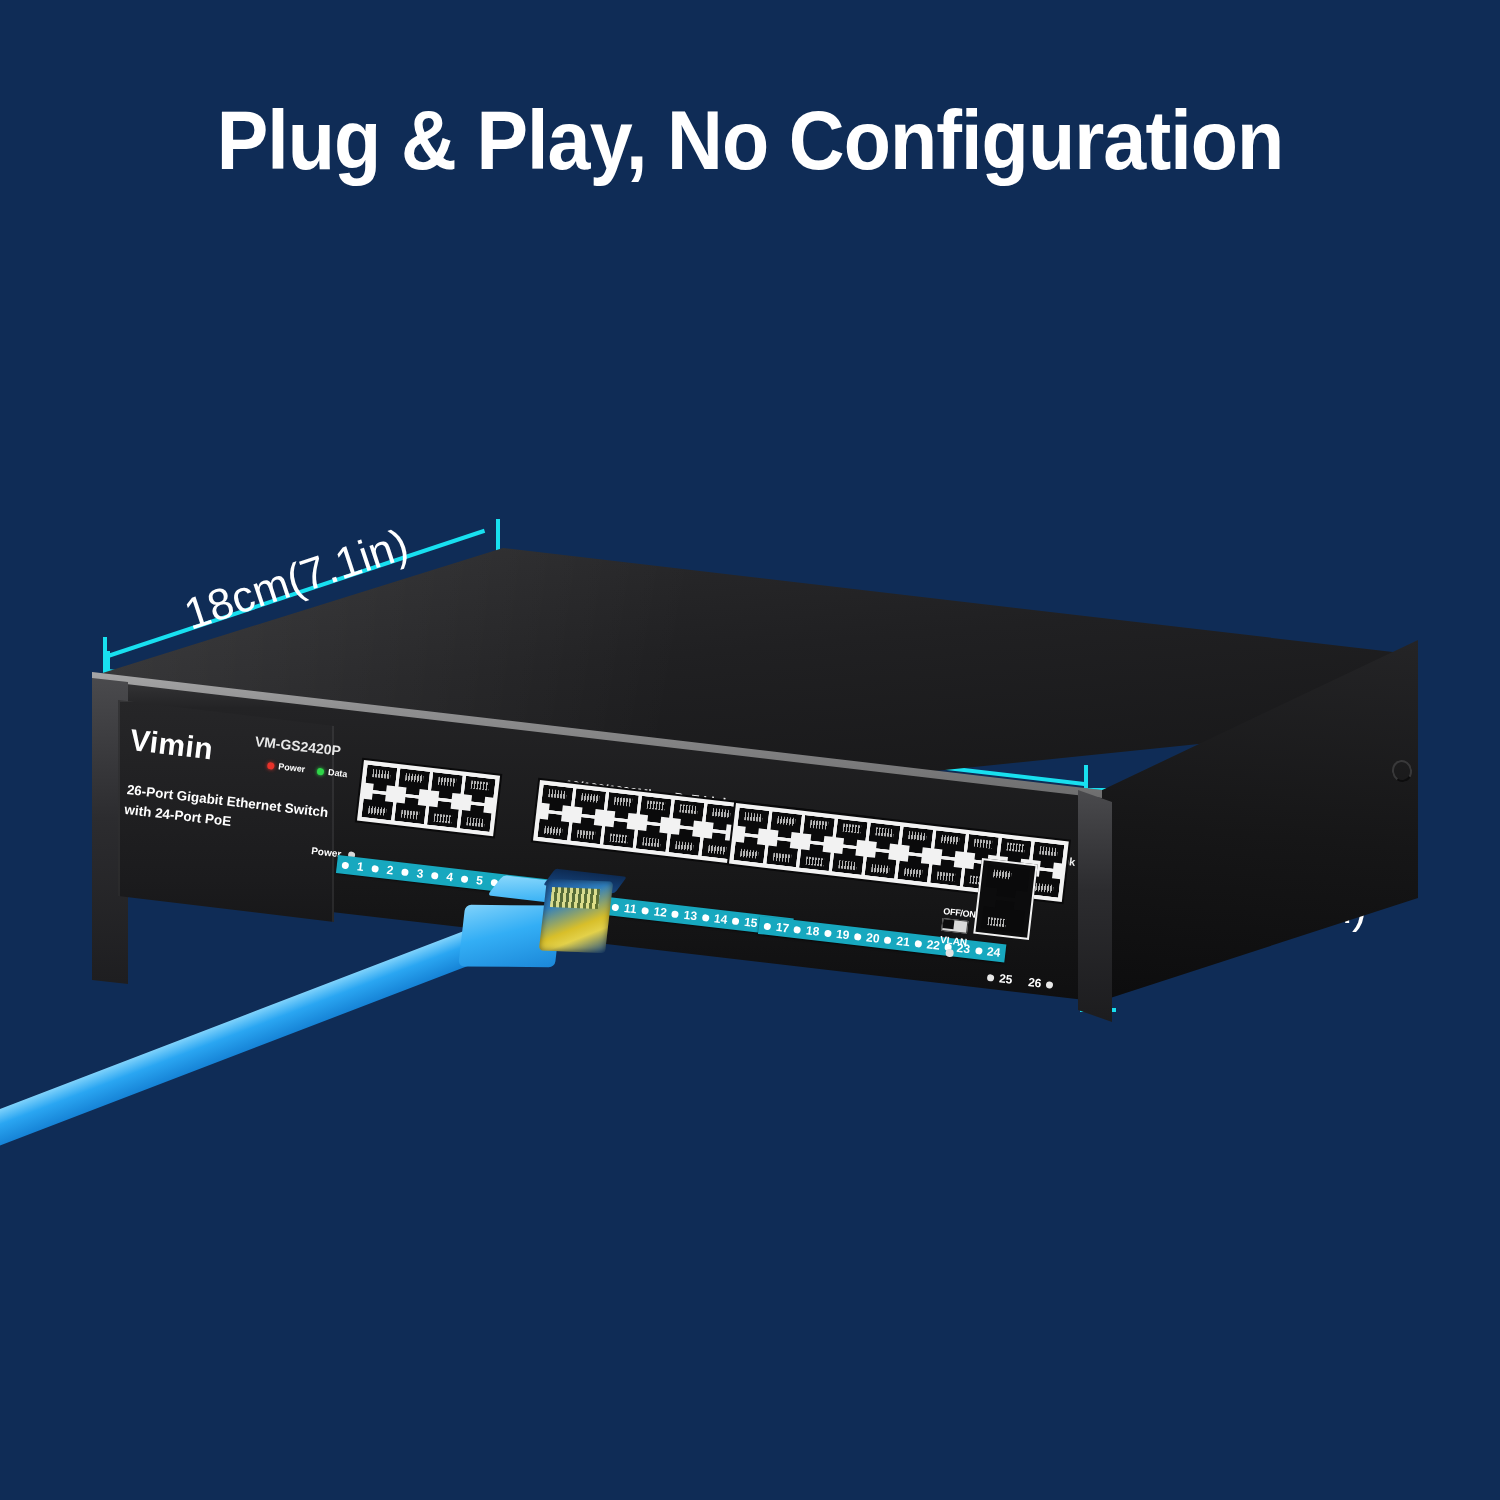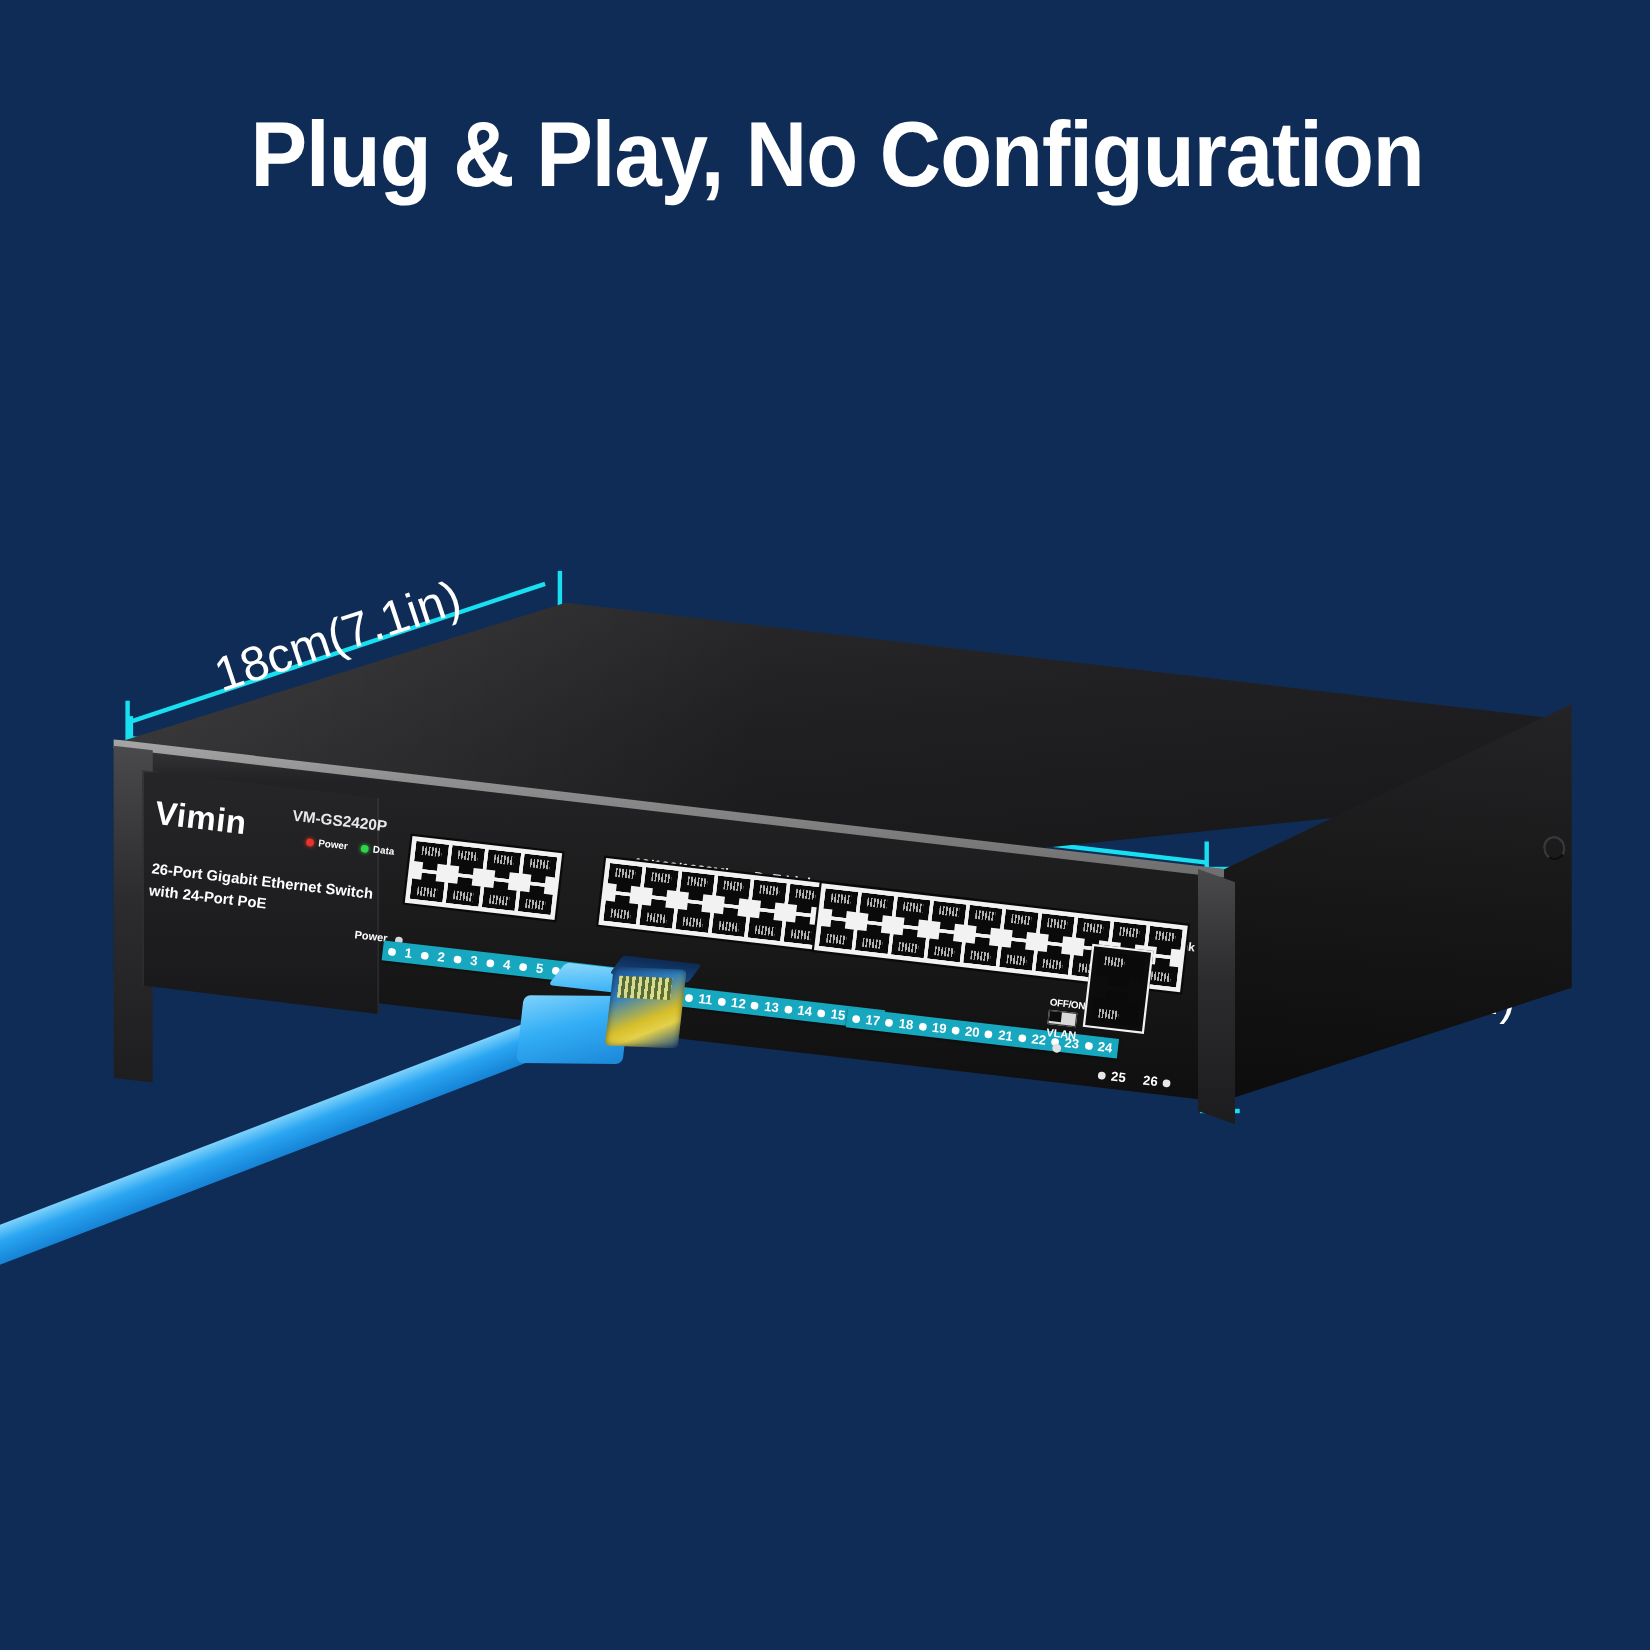--- a/index.html
+++ b/index.html
@@ -16,21 +16,21 @@
     text-align:center;
     color:#ffffff;
     font-size:84px;
     font-weight:bold;
     letter-spacing:-1px;
     transform:scaleX(.92);
     white-space:nowrap;
   }
 
   
-  .scene{position:absolute;left:11px;top:0;width:1456px;height:1500px;}
+  .scene{position:absolute;left:0;top:0;width:1456px;height:1500px;}
 
   
   .lid{
     position:absolute;left:93px;top:548px;width:1300px;height:300px;
     background:linear-gradient(175deg,#2b2b2d 0%,#202022 38%,#141415 100%);
     clip-path:polygon(410px 0px, 1300px 104px, 1300px 176px, 92px 300px, 0px 148px, 0px 128px);
   }
   .lid-sheen{
     position:absolute;left:93px;top:548px;width:1300px;height:300px;
     background:linear-gradient(100deg,rgba(255,255,255,.10) 0%,rgba(255,255,255,0) 45%);

